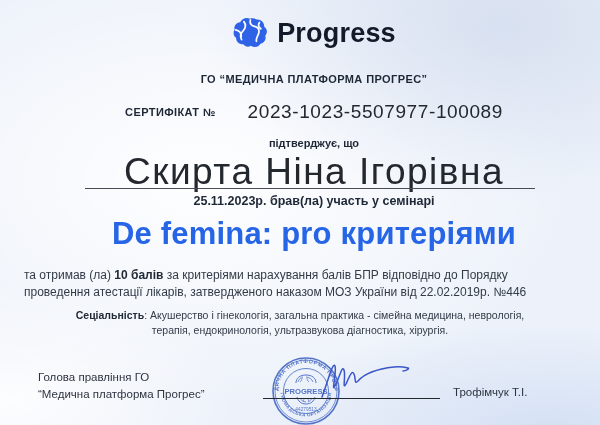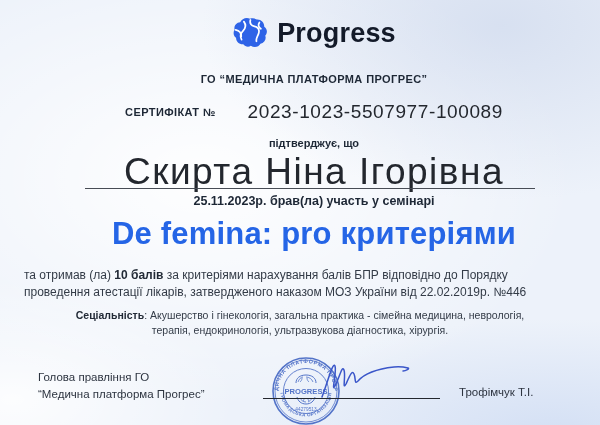--- a/index.html
+++ b/index.html
@@ -40,21 +40,21 @@
   .participation-line{top:194px;font-size:12.5px;font-weight:700;}
 
   .seminar-title{top:216px;font-size:31px;font-weight:800;letter-spacing:.2px;color:var(--accent,#2565e6);}
 
   .points-line{top:267px;left:24px;width:552px;text-align:left;font-size:12px;line-height:1.42;color:#333b47;}
   .points-line b{color:#222a36;}
   .specialty-line{top:308px;left:60px;width:480px;text-align:center;font-size:10.5px;line-height:1.42;color:#333b47;}
   .specialty-line b{color:#222a36;}
 
   .signer-role{top:369px;left:38px;font-size:11.5px;line-height:1.45;color:#2d3440;}
-  .signer-name{top:386px;left:453px;font-size:11.5px;color:#2d3440;margin-left:6px;}
+  .signer-name{top:386px;left:453px;font-size:11.5px;color:#2d3440;}
 
   .stamp{top:355px;left:270px;width:72px;height:72px;opacity:.88;}
   .signature{top:357px;left:316px;width:100px;height:46px;}
   .signature-line{top:398px;left:263px;width:177px;height:1px;background:#23272e;}
 </style>
 </head>
 <body>
 
 <div class="certificate">
 

